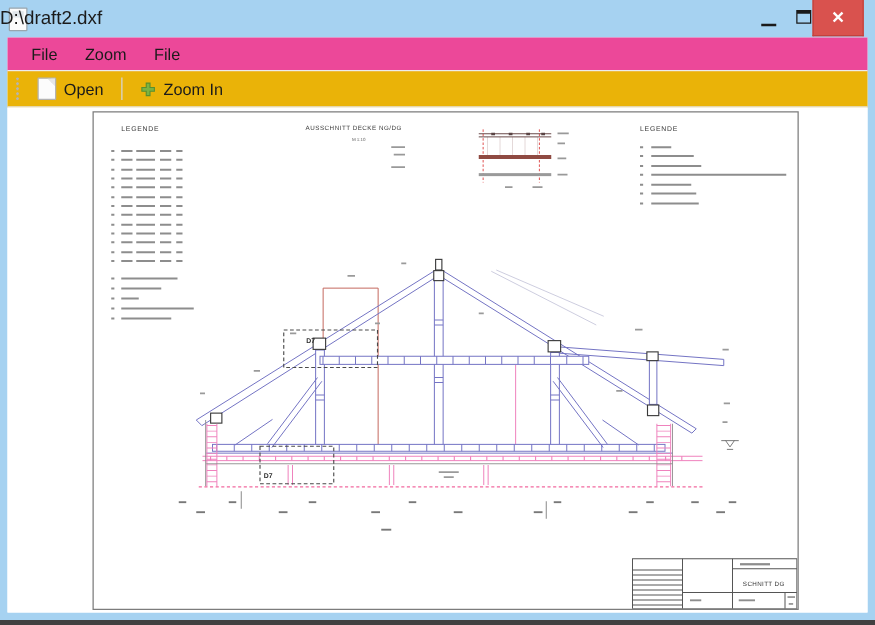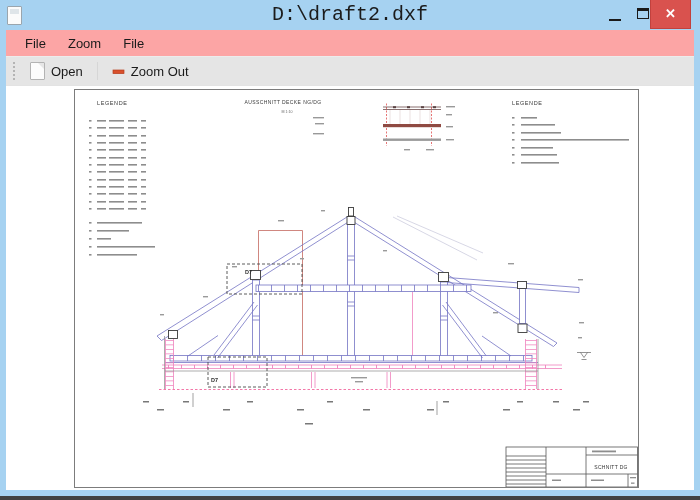--- a/index.html
+++ b/index.html
@@ -3,36 +3,36 @@
 <meta charset="utf-8">
 <style>
   html,body{margin:0;padding:0;background:#777;}
   .window{position:relative;width:700px;height:500px;background:#a6d2f1;
     font-family:"Liberation Sans",sans-serif;overflow:hidden;}
   
   .titlebar{position:absolute;top:0;left:0;right:0;height:30px;}
   .app-icon{position:absolute;left:7px;top:6px;width:13px;height:17px;background:#fbfbfb;
     border:1px solid #9aa5ad;border-radius:1px;}
   .app-icon::after{content:'';position:absolute;top:2px;left:2px;right:2px;height:5px;background:#dfe5e9;}
-  .title{position:absolute;left:0;right:0;top:0;height:30px;line-height:30px;text-align:center;
-    font-size:20px;color:#1b1b1b;font-family:Liberation Mono, monospace;}
+  .title{position:absolute;left:0;right:0;top:0;height:30px;line-height:30px;
+    font-size:15px;color:#1b1b1b;}
   .btn-min{position:absolute;right:76px;top:0;width:18px;height:28px;}
   .glyph-min{position:absolute;left:3px;top:19px;width:12px;height:2px;background:#1a1a1a;}
   .btn-max{position:absolute;right:48px;top:0;width:18px;height:28px;}
   .glyph-max{position:absolute;left:3px;top:8px;width:10px;height:7px;border:1px solid #1a1a1a;border-top:3px solid #1a1a1a;}
   .btn-close{position:absolute;right:9px;top:0;width:39px;height:28px;background:#d9524e;
     border:1px solid #c2413d;border-top:none;text-align:center;}
   .glyph-close{color:#fff;font-size:13px;font-weight:bold;line-height:27px;}
   
   .content{position:absolute;top:30px;left:6px;right:6px;bottom:10px;background:#ffffff;
     display:flex;flex-direction:column;}
-  .menubar{height:26px;background:#fca5a5;border-bottom:1px solid #ececec;display:flex;
+  .menubar{height:26px;background:#ec4899;border-bottom:1px solid #ececec;display:flex;
     align-items:center;padding-left:8px;}
   .menu-item{font-size:13px;color:#1b1b1b;padding:4px 11px;}
-  .toolbar{height:28px;background:#e5e5e5;border-bottom:1px solid #e3e3e3;display:flex;
+  .toolbar{height:28px;background:#eab308;border-bottom:1px solid #e3e3e3;display:flex;
     align-items:center;}
   .grip{width:4px;height:18px;margin:0 8px 0 6px;
     background-image:radial-gradient(circle,#b4b4b4 1px,transparent 1.2px);
     background-size:4px 4px;background-position:center;}
   .tb-btn{display:flex;align-items:center;gap:6px;background:transparent;border:none;
     font-size:13px;color:#1b1b1b;font-family:"Liberation Sans",sans-serif;padding:3px 6px;}
   .doc-icon{position:relative;width:13px;height:16px;background:#fcfcfc;border:1px solid #b3b3b3;border-radius:1px;}
   .doc-icon::after{content:'';position:absolute;top:0;right:0;width:0;height:0;
     border:3px solid;border-color:#e6e6e6 #e6e6e6 transparent transparent;}
   .sep{width:1px;height:18px;background:#d6d6d6;margin:0 8px;}
@@ -71,23 +71,23 @@
 
     <div class="toolbar">
       <span class="grip"></span>
       <button class="tb-btn">
         <span class="doc-icon"></span>
         <span>Open</span>
       </button>
       <span class="sep"></span>
       <button class="tb-btn">
         <svg width="13" height="13">
-          <rect x="1" y="5" width="11" height="3.6" fill="#d9502c" stroke="#b53e1d" stroke-width="0.7"></rect>
+          <path d="M5 1.5h3v3.5h3.5v3H8v3.5H5V8H1.5V5H5z" fill="#7cb341" stroke="#5a8f2f" stroke-width="0.9"></path>
         </svg>
-        <span>Zoom Out</span>
+        <span>Zoom In</span>
       </button>
     </div>
 
     <div class="client">
       <div class="sheet">
         <svg width="563" height="397" viewBox="0 0 563 397">
 
           <g>
             <text x="22" y="15" font-size="5.5" letter-spacing="0.6" fill="#3a3a3a">LEGENDE</text>
             <defs>

